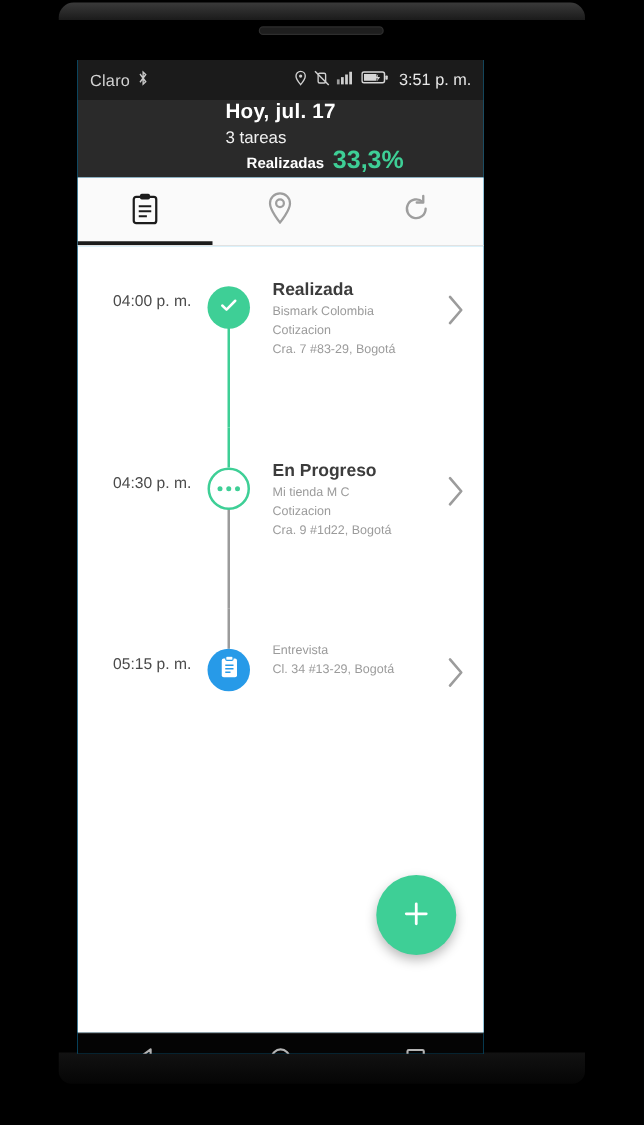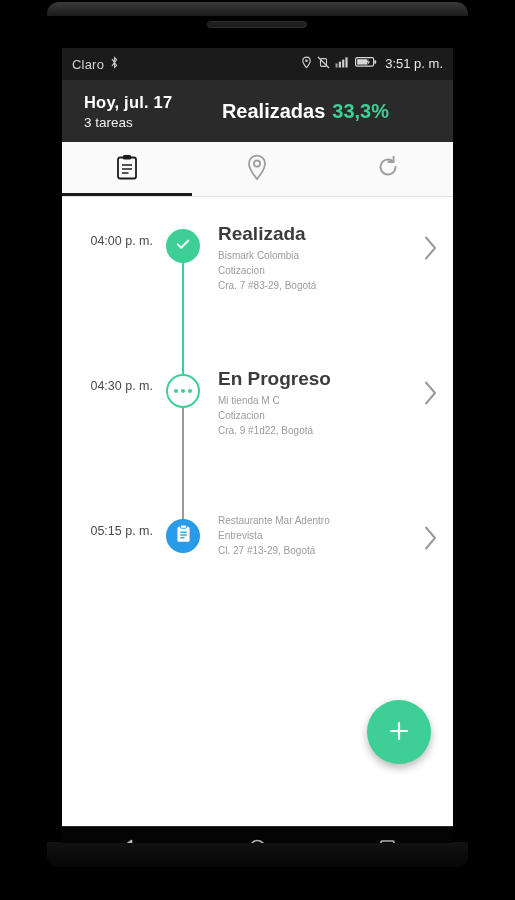--- a/index.html
+++ b/index.html
@@ -41,21 +41,21 @@
     left: 47px; bottom: 33px;
     width: 421px; height: 25px;
     background: linear-gradient(#121212, #050505);
     border-radius: 0 0 10px 10px;
   }
 
   
   #screen {
     position: absolute;
     left: 62px; top: 48px;
-    width: 391px;
+    width: 325px;
     height: 795px;
     background: #0ea5e9;
     overflow: hidden;
   }
 
   
   .status-bar {
     height: 32px;
     background: #1b1b1b;
     display: flex;
@@ -75,37 +75,38 @@
   .status-clock { color: #e8e8e8; font-size: 13px; margin-left: 3px; }
   .sicon { display: block; }
 
   
   .app-header {
     background: #2a2a2a;
     height: 62px;
     display: flex;
     align-items: center;
     padding: 0 22px;
+    flex-direction: column;
   }
   .header-left { display: flex; flex-direction: column; gap: 3px; }
   .header-date {
     color: #ffffff;
     font-size: 16.5px;
     font-weight: bold;
     letter-spacing: .2px;
   }
   .header-count { color: #f0f0f0; font-size: 13.5px; }
   .header-right {
     margin-left: auto;
     display: flex;
     align-items: baseline;
     gap: 7px;
     padding-right: 42px;
   }
-  .header-done-label { color: #ffffff; font-size: 20px; font-weight: bold; }
+  .header-done-label { color: #ffffff; font-size: 12px; font-weight: bold; }
   .header-done-pct { font-size: 20px; font-weight: bold; }
 
   
   .tab-bar {
     background: #fafafa;
     height: 55px;
     display: flex;
     border-bottom: 1px solid #e2e2e2;
     position: relative;
   }
@@ -182,21 +183,21 @@
     background: #3ecf96;
     display: block;
   }
 
   .task-body {
     flex: 1;
     padding-top: 26px;
     padding-left: 14px;
   }
   .task-title {
-    font-size: 19px;
+    font-size: 14px;
     font-weight: bold;
     color: #3c3c3c;
     margin-bottom: 3px;
   }
   .task-sub {
     font-size: 10px;
     color: #9b9b9b;
     line-height: 15px;
   }
 
@@ -403,23 +404,22 @@
                 <rect x="2.4" y="2.8" width="12.2" height="15" rx="1.6" fill="#ffffff"></rect>
                 <rect x="5.6" y="1" width="5.8" height="3.3" rx="1" fill="#ffffff" stroke="#279ae8" stroke-width=".9"></rect>
                 <line x1="5.2" y1="8.2" x2="11.8" y2="8.2" stroke="#279ae8" stroke-width="1.3"></line>
                 <line x1="5.2" y1="11" x2="11.8" y2="11" stroke="#279ae8" stroke-width="1.3"></line>
                 <line x1="5.2" y1="13.8" x2="9.4" y2="13.8" stroke="#279ae8" stroke-width="1.3"></line>
               </svg>
             </span>
           </span>
         </div>
         <div class="task-body">
-          <div class="task-sub">Restaurante Mar Adentro</div>
           <div class="task-sub">Entrevista</div>
-          <div class="task-sub">Cl. 27 #13-29, Bogotá</div>
+          <div class="task-sub">Cl. 34 #13-29, Bogotá</div>
         </div>
         <div class="chevron-wrap">
           <span>
             <svg width="15" height="26" viewBox="0 0 15 26">
                 <path d="M3 2.5 12 13 3 23.5" fill="none" stroke="#9c9c9c" stroke-width="2.1" stroke-linecap="round" stroke-linejoin="round"></path>
               </svg>
           </span>
         </div>
       </div>
 

